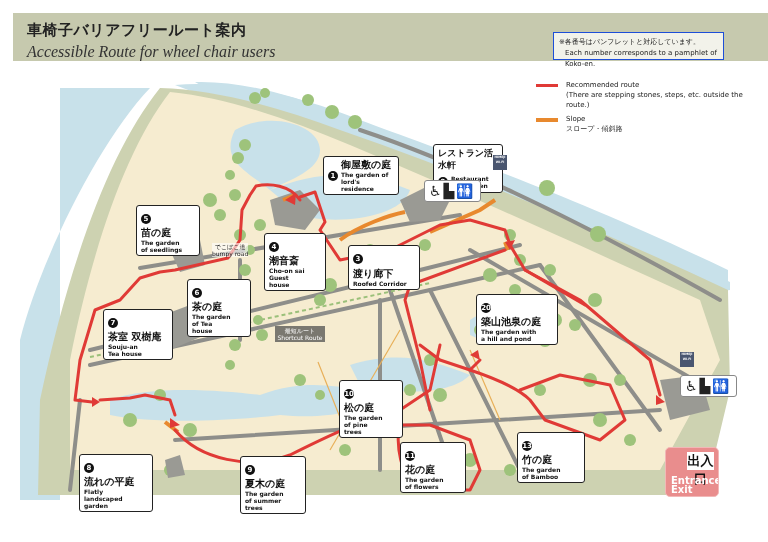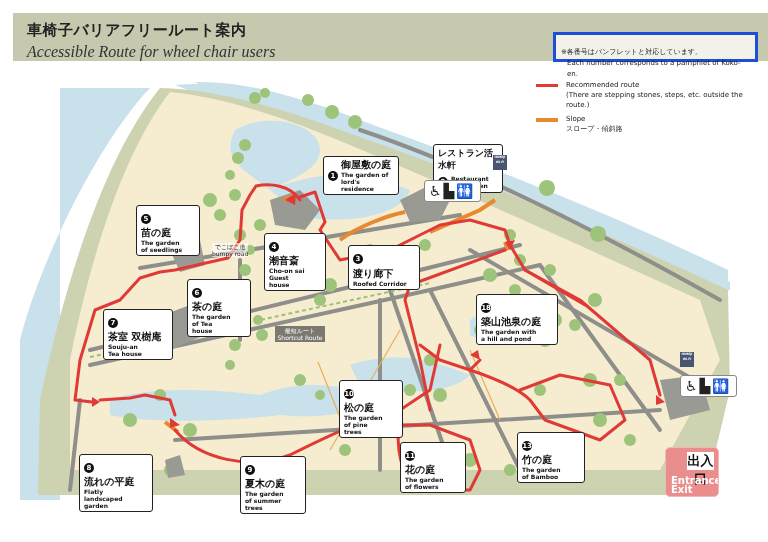--- a/index.html
+++ b/index.html
@@ -1,20 +1,20 @@
 <!DOCTYPE html>
 <html><head>
 <meta charset="utf-8">
 <style>
   html,body{margin:0;padding:0;}
   body{width:768px;height:542px;background:#ffffff;position:relative;overflow:hidden;font-family:"DejaVu Sans",sans-serif;}
   .header{position:absolute;left:13px;top:13px;width:755px;height:48px;background:#c6c9ae;}
   .title-jp{position:absolute;left:14px;top:8px;font-family:"DejaVu Serif",serif;font-weight:bold;font-size:15px;color:#222;letter-spacing:0.5px;}
   .title-en{position:absolute;left:14px;top:30px;font-family:"Liberation Serif",serif;font-style:italic;font-size:16px;color:#333;}
-  .note{position:absolute;left:553px;top:32px;width:205px;height:28px;background:#f2f2ea;border:3px solid #1d4ed8;font-size:7px;color:#222;line-height:11px;padding:12px 5px;box-sizing:border-box;}
+  .note{position:absolute;left:553px;top:32px;width:171px;height:28px;background:#f2f2ea;border:1px solid #1d4ed8;font-size:7px;color:#222;line-height:11px;padding:4px 5px;box-sizing:border-box;}
   .note .en{display:block;padding-left:6px;}
   .legend{position:absolute;left:536px;top:80px;font-size:7px;color:#222;line-height:10px;}
   .legend .row{position:relative;padding-left:30px;margin-bottom:4px;}
   .legend .swatch{position:absolute;left:0;top:4px;width:22px;height:3px;}
   .map{position:absolute;left:0;top:0;width:768px;height:542px;}
   .lbl{position:absolute;background:#fff;border:1.5px solid #222;border-radius:3px;padding:2px 4px 2px 4px;box-sizing:border-box;font-family:"DejaVu Sans",sans-serif;color:#111;}
   .lbl .jp{font-weight:bold;font-size:10px;line-height:12px;}
   .lbl .en{font-size:6px;line-height:7px;font-weight:bold;}
   .num{display:inline-block;width:10px;height:10px;border-radius:50%;background:#111;color:#fff;font-size:7px;font-weight:bold;text-align:center;line-height:10px;vertical-align:middle;margin-right:3px;}
   .lbl .body{display:inline-block;vertical-align:middle;}
@@ -215,21 +215,21 @@
 <div class="lbl" style="left:240px;top:456px;width:66px;">
   <span class="num">9</span><span class="body"><div class="jp">夏木の庭</div><div class="en" style="width:46px">The garden of summer trees</div></span>
 </div>
 <div class="lbl" style="left:339px;top:343px;width:64px;margin-top:37px;">
   <span class="num">10</span><span class="body"><div class="jp">松の庭</div><div class="en" style="width:42px">The garden of pine trees</div></span>
 </div>
 <div class="lbl" style="left:400px;top:442px;width:66px;">
   <span class="num">11</span><span class="body"><div class="jp">花の庭</div><div class="en" style="width:44px">The garden of flowers</div></span>
 </div>
 <div class="lbl" style="left:476px;top:294px;width:82px;">
-  <span class="num">18</span><span class="body"><div class="jp">築山池泉の庭</div><div class="en" style="width:56px">The garden with a hill and pond</div></span>
+  <span class="num">20</span><span class="body"><div class="jp">築山池泉の庭</div><div class="en" style="width:56px">The garden with a hill and pond</div></span>
 </div>
 <div class="lbl" style="left:517px;top:401px;width:68px;margin-top:31px;">
   <span class="num">13</span><span class="body"><div class="jp">竹の庭</div><div class="en" style="width:46px">The garden of Bamboo</div></span>
 </div>
 
 <div class="bumpy">
   <div>でこぼこ道</div>
   <div>bumpy road</div>
 </div>
 <div class="shortcut">

